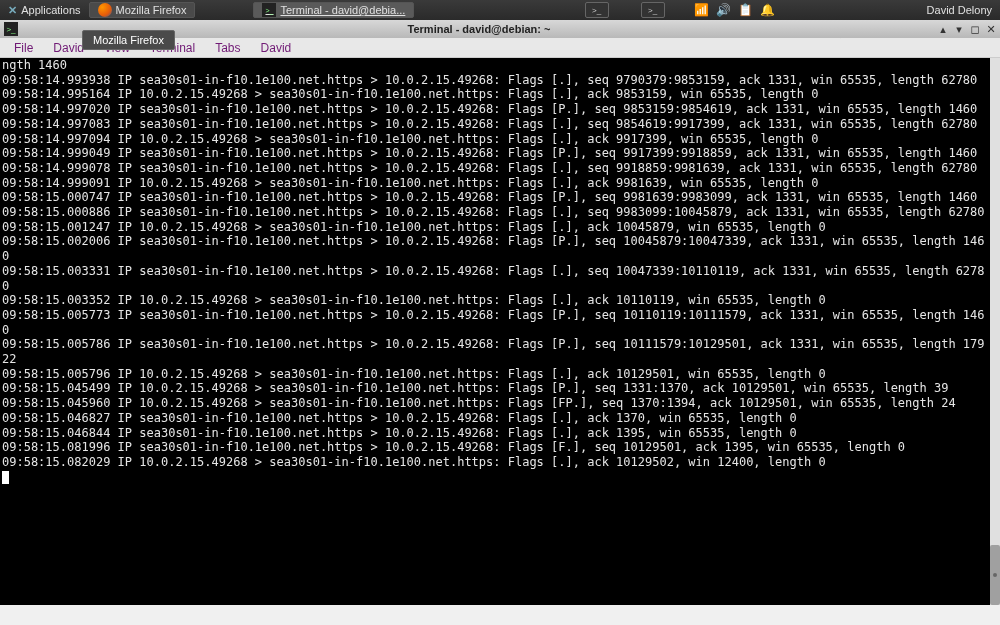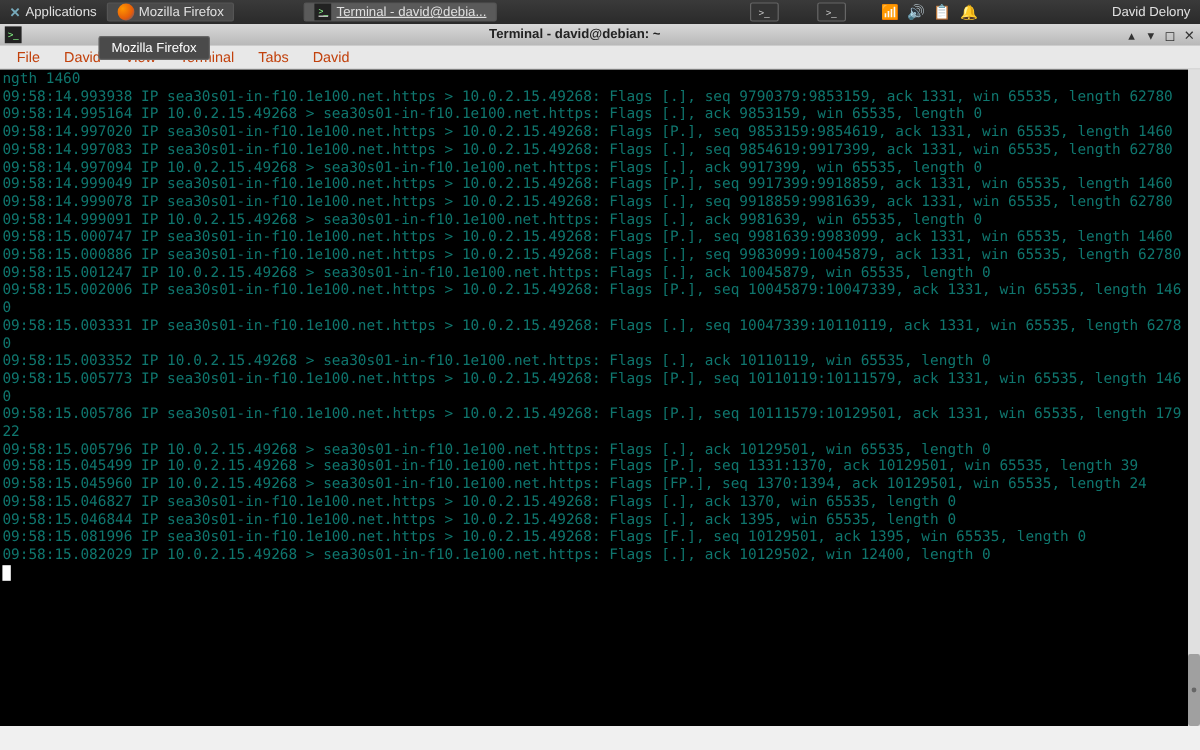--- a/index.html
+++ b/index.html
@@ -64,28 +64,28 @@
     
     
     .menu-bar {
       height: 20px;
       background: #e8e8e8;
       display: flex; align-items: center;
       font-size: 12px;
       padding: 0 4px;
       border-bottom: 1px solid #ccc;
     }
-    .menu-item { padding: 2px 10px; cursor: pointer; color: #c2410c; }
+    .menu-item { padding: 2px 10px; cursor: pointer; color: #701a75; }
     
     
     .terminal-body {
       width: 990px;
       height: 547px;
       background: #000;
-      color: #0f766e;
+      color: #e5e5e5;
       font-family: "DejaVu Sans Mono", "Courier New", monospace;
       font-size: 12px;
       line-height: 14.7px;
       padding: 0 2px;
       white-space: pre-wrap;
       word-break: break-all;
       overflow: hidden;
       position: relative;
     }
     .scrollbar-track {
@@ -140,21 +140,21 @@
     <div style="flex:1"></div>
     <div class="qlaunch" style="margin-right:30px;"></div>
     <div class="qlaunch" style="margin-right:30px;"></div>
   </div>
   <div class="panel-right">
     <span class="tray-icon">📶</span>
     <span class="tray-icon">🔊</span>
     <span class="tray-icon">📋</span>
     <span class="tray-icon">🔔</span>
     <span class="clock">Thu 23 Feb, 09:58</span>
-    <span style="padding:0 6px;">David Delony</span>
+    <span style="padding:0 6px;margin-left:40px;">David Delony</span>
   </div>
 </div>
 
 <div class="tooltip">Mozilla Firefox</div>
 
 <div class="window-titlebar">
   <span class="title-icon"></span>
   <span class="window-title">Terminal - david@debian: ~</span>
   <div class="window-controls">
     <span class="win-ctrl">▴</span>

